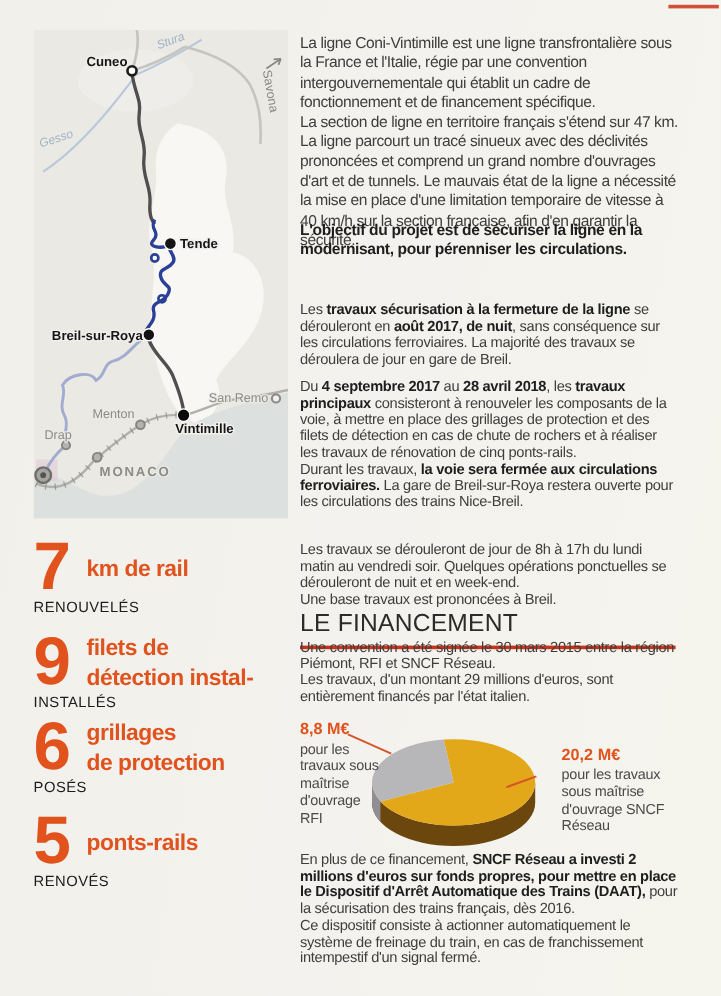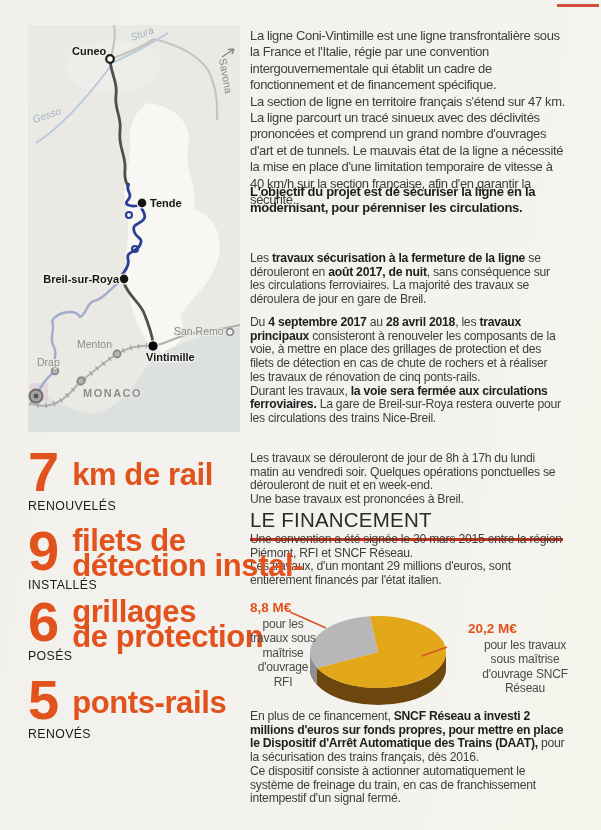--- a/index.html
+++ b/index.html
@@ -17,27 +17,27 @@
   .objective{font-weight:700;color:#1e1e1e;font-size:13px;line-height:16.4px;letter-spacing:-0.3px;width:318px;}
   .section-heading{
     font-size:20.5px;font-weight:400;color:#2c2b29;letter-spacing:0.2px;
     width:313px;border-bottom:3px solid #c9331a;padding-bottom:6px;margin:0;
   }
   
   .stat{left:28px;}
   .stat-row{display:flex;align-items:center;}
   .stat-num{font-size:56px;font-weight:700;color:#e1521d;line-height:48px;}
   .stat-label{
-    font-size:31px;font-weight:700;color:#e1521d;line-height:24.5px;
+    font-size:19px;font-weight:700;color:#e1521d;line-height:24.5px;
     letter-spacing:-0.4px;white-space:pre-line;padding-left:13px;transform:translateY(3px);
   }
   .stat-sub{font-size:12.3px;color:#1c1c1c;letter-spacing:0.4px;margin-top:3px;}
   
   .pie-label-value{font-size:13.5px;font-weight:700;color:#e1521d;}
-  .pie-label-desc{font-size:12px;line-height:14.4px;color:#4b4a48;white-space:pre-line;letter-spacing:-0.2px;margin-top:2px;text-align:center;}
+  .pie-label-desc{font-size:12px;line-height:14.4px;color:#4b4a48;white-space:pre-line;letter-spacing:-0.2px;margin-top:2px;}
   .corner-dash{top:4px;right:2px;width:42px;height:3px;background:#c9331a;opacity:.85;}
   .map-label{font-weight:700;font-size:11px;fill:#161616;paint-order:stroke;stroke:#f0efeb;stroke-width:2.5px;}
   .map-label-gray{font-size:10.5px;fill:#8d8b87;paint-order:stroke;stroke:#eceae6;stroke-width:2px;}
   .map-label-river{font-style:italic;font-size:10px;fill:#a0b3c5;}
 </style>
 </head>
 <body>
 
 <div class="page">
 

